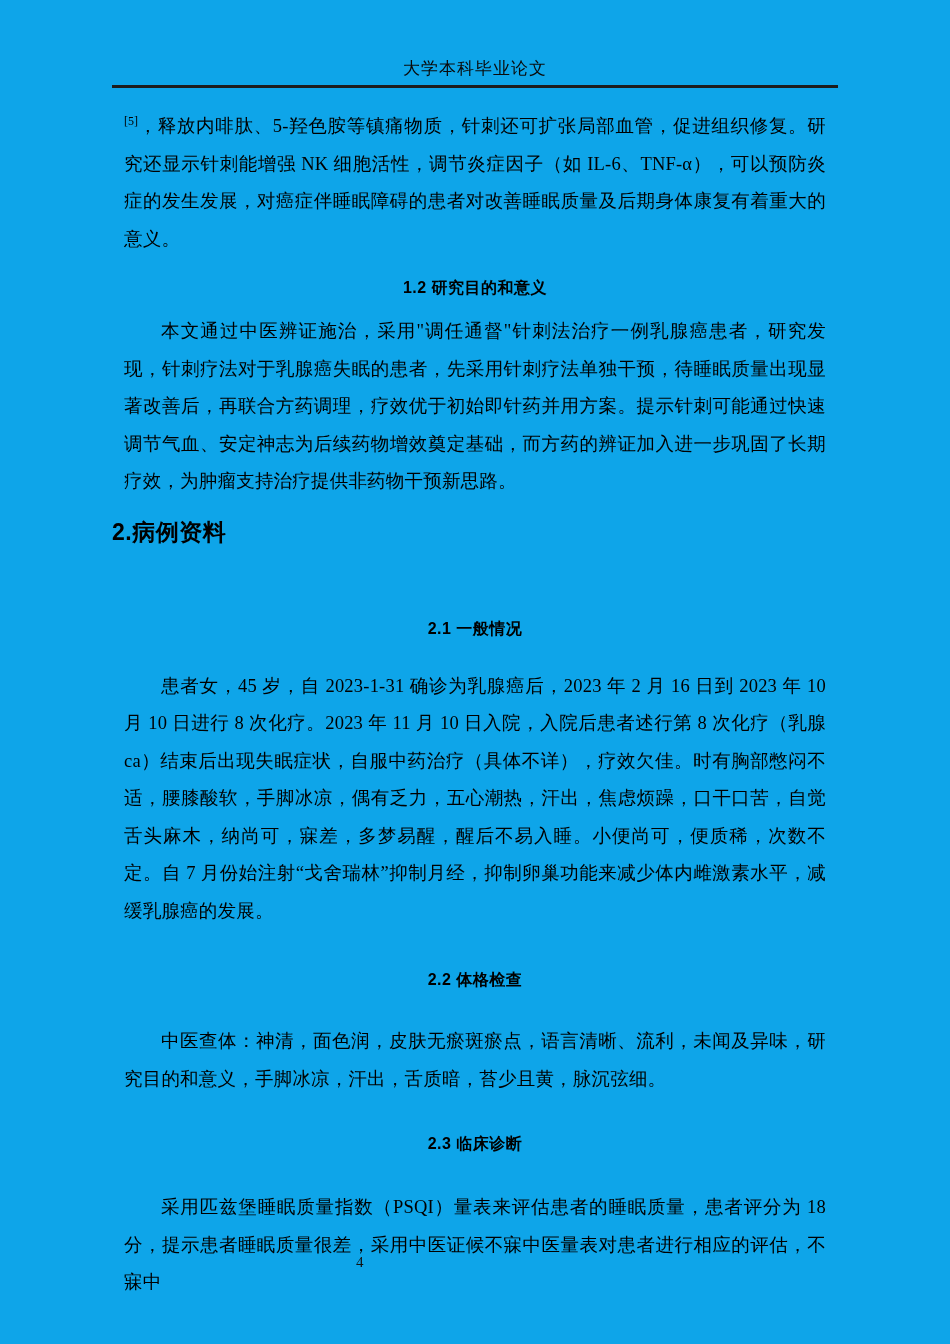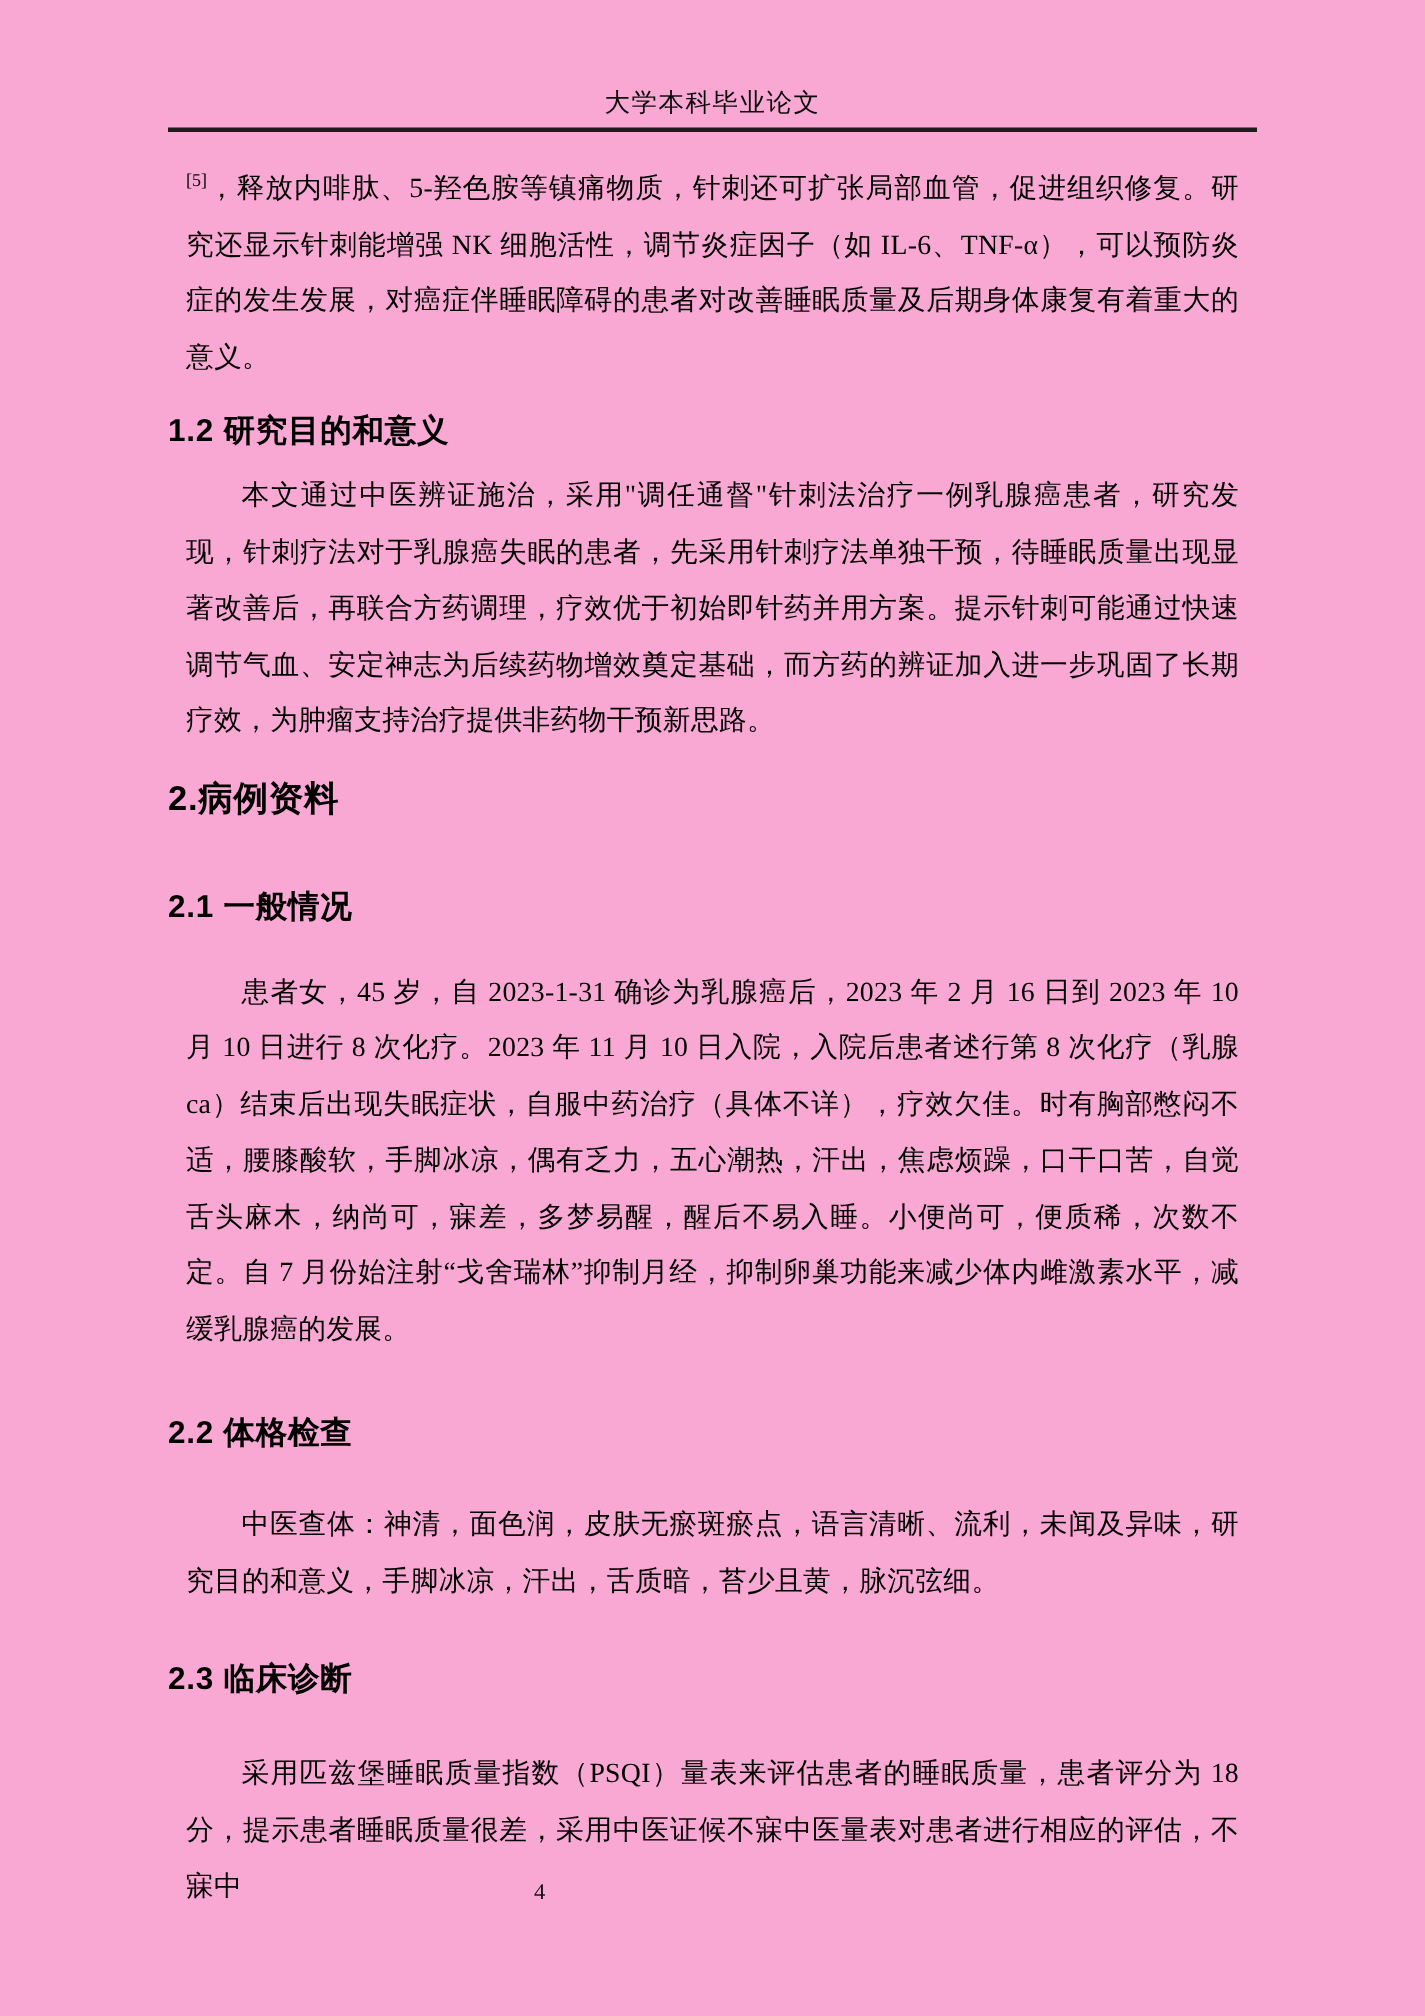--- a/index.html
+++ b/index.html
@@ -1,20 +1,20 @@
 <!DOCTYPE html>
 <html lang="zh"><head>
 <meta charset="utf-8">
 <style>
   html,body { margin:0; padding:0; background:#ffffff; }
   .page {
     position:relative;
     width:950px; height:1344px;
     margin:0 auto;
-    background:#f9a8d4;
+    background:#0ea5e9;
     color:#000;
     font-family:"Liberation Serif","DejaVu Serif",serif;
     overflow:hidden;
     box-sizing:border-box;
   }
   .header {
     margin:0 112px;
     padding-top:56px;
     padding-bottom:3px;
     text-align:center;
@@ -42,26 +42,26 @@
     line-height:0;
     letter-spacing:0;
   }
   .sec-h {
     font-family:"Liberation Sans","DejaVu Sans",sans-serif;
     font-weight:700;
     color:#000;
     letter-spacing:0.5px;
   }
   .h-level1 { font-size:23px; line-height:30px; }
-  .h-level2 { font-size:21px;   line-height:27px; }
+  .h-level2 { font-size:16px;   line-height:27px;text-align:center; }
   .mt-p-intro { margin-top:20px; }
   .mt-h-12    { margin-top:16px; margin-bottom:0; }
   .mt-p-12    { margin-top:12px; }
   .mt-h-2     { margin-top:16px; margin-bottom:0; }
-  .mt-h-21    { margin-top:44px; margin-bottom:0; }
+  .mt-h-21    { margin-top:68px; margin-bottom:0; }
   .mt-p-21    { margin-top:26px; }
   .mt-h-22    { margin-top:36px; margin-bottom:0; }
   .mt-p-22    { margin-top:30px; }
   .mt-h-23    { margin-top:32px; margin-bottom:0; }
   .mt-p-23    { margin-top:32px; }
   .page-number {
     position:absolute;
     left:356px; top:1252px;
     font-size:15px;
     line-height:20px;

